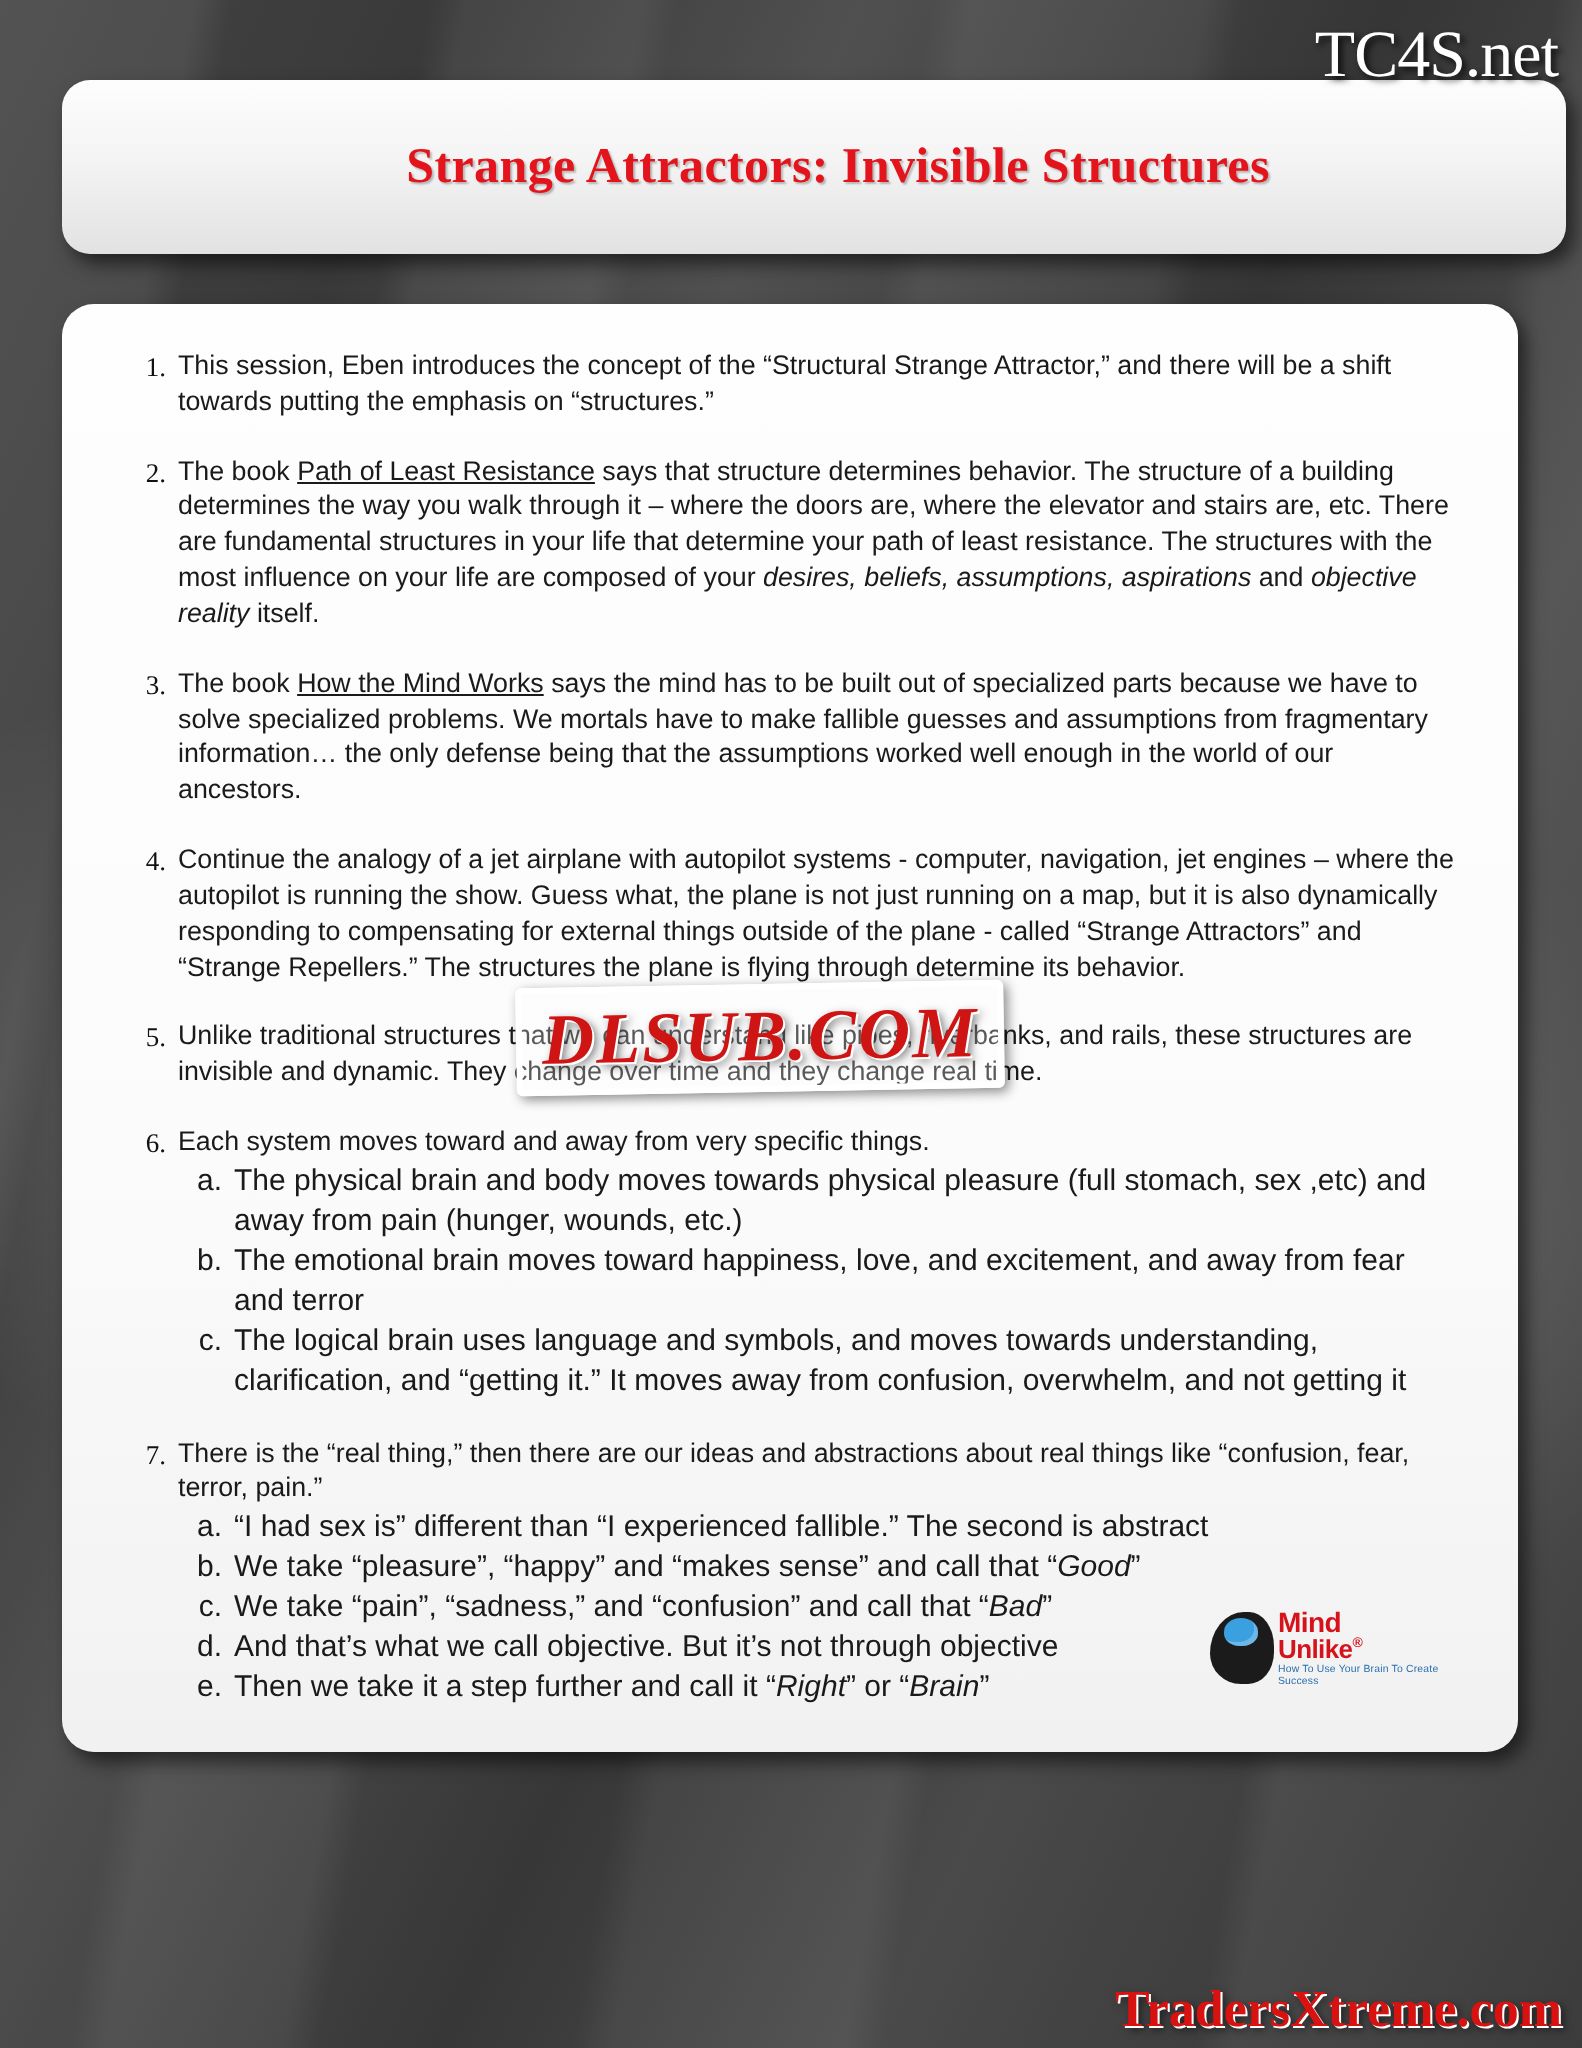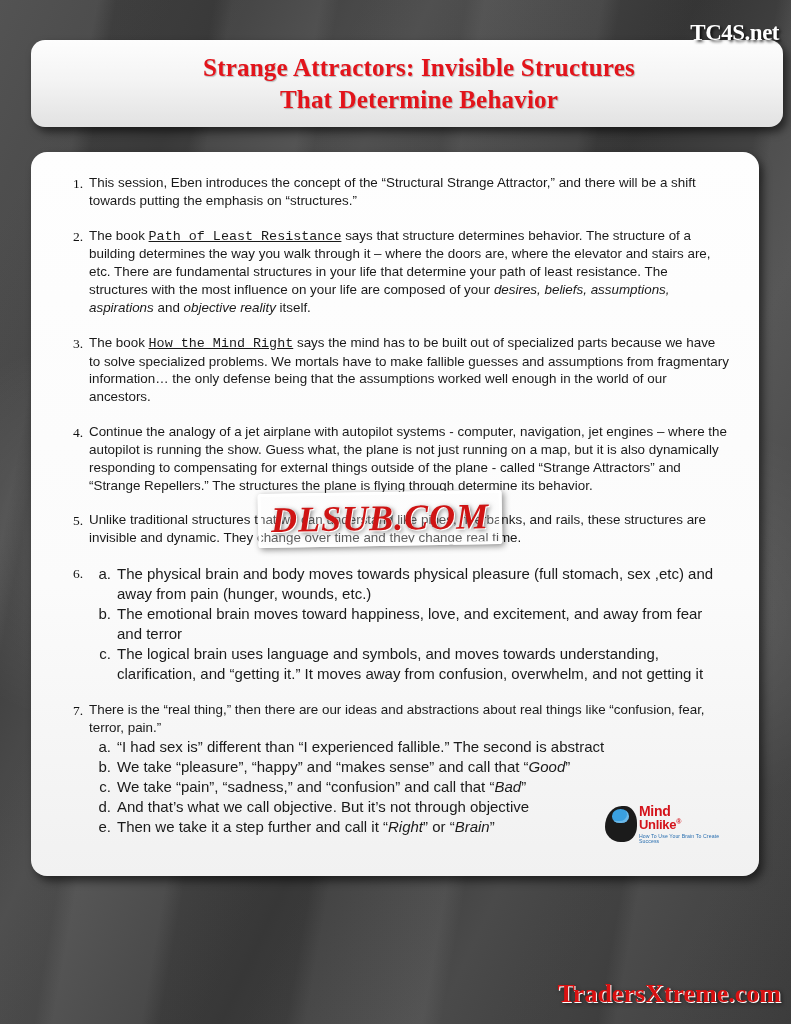--- a/index.html
+++ b/index.html
@@ -28,33 +28,33 @@
     content: "";
     position: absolute;
     inset: 0;
     background:
       linear-gradient(100deg, rgba(255,255,255,0.05) 0 10%, rgba(0,0,0,0.07) 12% 22%, rgba(255,255,255,0.04) 24% 33%, rgba(0,0,0,0.06) 35% 48%, rgba(255,255,255,0.03) 50% 62%, rgba(0,0,0,0.08) 64% 80%, rgba(255,255,255,0.04) 82% 100%);
   }
 
   
   .wm-top {
     position: absolute;
-    top: 20px;
+    top: 10px;
     right: 12px;
     font-family: "Liberation Serif", serif;
-    font-weight: bold;
-    font-size: 23px;
+    font-weight: normal;
+    font-size: 33px;
     color: #ffffff;
     letter-spacing: -0.5px;
     text-shadow: 2px 2px 3px rgba(0,0,0,0.75);
     z-index: 40;
   }
   .wm-bottom {
     position: absolute;
-    bottom: 15px;
+    bottom: 4px;
     right: 10px;
     font-family: "Liberation Serif", serif;
     font-weight: bold;
     font-size: 26px;
     color: #d81111;
     text-shadow: 1px 1px 0 #ffffff, 2px 2px 4px rgba(0,0,0,0.6);
     z-index: 40;
   }
   .wm-center {
     position: absolute;
@@ -156,21 +156,21 @@
     counter-increment: sub;
   }
   ol.sub-list > li:before {
     content: counter(sub, lower-alpha) ".";
     position: absolute;
     left: -20px;
     top: 0;
     width: 14px;
     text-align: right;
   }
-  u { text-decoration: underline; font-family: Liberation Mono, monospace; }
+  u { text-decoration: underline; }
   i, em { font-style: italic; margin-top: 26px; }
 
   
   .logo {
     position: absolute;
     right: 36px;
     bottom: 28px;
     width: 118px;
     height: 48px;
     display: flex;
@@ -224,32 +224,31 @@
 </head>
 <body>
 
 <div class="bg"></div>
 
 <div class="wm-top">TC4S.net</div>
 
 <div class="title-card">
   <div class="title-text">
     <div>Strange Attractors: Invisible Structures</div>
-    <div>That Determine Behavior</div>
   </div>
 </div>
 
 <div class="body-card">
   <ol class="main-list">
       <li><span>This session, Eben introduces the concept of the “Structural Strange Attractor,” and there will be a shift towards putting the emphasis on “structures.”</span></li>
       <li><span>The book <u>Path of Least Resistance</u> says that structure determines behavior. The structure of a building determines the way you walk through it – where the doors are, where the elevator and stairs are, etc. There are fundamental structures in your life that determine your path of least resistance. The structures with the most influence on your life are composed of your <i>desires, beliefs, assumptions, aspirations</i> and <i>objective reality</i> itself.</span></li>
-      <li><span>The book <u>How the Mind Right</u> says the mind has to be built out of specialized parts because we have to solve specialized problems. We mortals have to make fallible guesses and assumptions from fragmentary information… the only defense being that the assumptions worked well enough in the world of our ancestors.</span></li>
+      <li><span>The book <u>How the Mind Works</u> says the mind has to be built out of specialized parts because we have to solve specialized problems. We mortals have to make fallible guesses and assumptions from fragmentary information… the only defense being that the assumptions worked well enough in the world of our ancestors.</span></li>
       <li><span>Continue the analogy of a jet airplane with autopilot systems - computer, navigation, jet engines – where the autopilot is running the show.  Guess what, the plane is not just running on a map, but it is also dynamically responding to compensating for external things outside of the plane - called “Strange Attractors” and “Strange Repellers.” The structures the plane is flying through determine its behavior.</span></li>
       <li><span>Unlike traditional structures that we can understand like pipes, riverbanks, and rails, these structures are invisible and dynamic. They change over time and they change real time.</span></li>
-      <li><ol class="sub-list">
+      <li><span>Each system moves toward and away from very specific things.</span><ol class="sub-list">
           <li>The physical brain and body moves towards physical pleasure (full stomach, sex ,etc) and away from pain (hunger, wounds, etc.)</li>
           <li>The emotional brain moves toward happiness, love, and excitement, and away from fear and terror</li>
           <li>The logical brain uses language and symbols, and moves towards understanding, clarification, and “getting it.” It moves away from confusion, overwhelm, and not getting it</li>
         </ol></li>
       <li><span>There is the “real thing,” then there are our ideas and abstractions about real things like “confusion, fear, terror, pain.”</span><ol class="sub-list">
           <li>“I had sex is” different than “I experienced fallible.” The second is abstract</li>
           <li>We take “pleasure”, “happy” and “makes sense” and call that “<i>Good</i>”</li>
           <li>We take “pain”, “sadness,” and “confusion” and call that “<i>Bad</i>”</li>
           <li>And that’s what we call objective. But it’s not through objective</li>
           <li>Then we take it a step further and call it “<i>Right</i>” or “<i>Brain</i>”</li>

